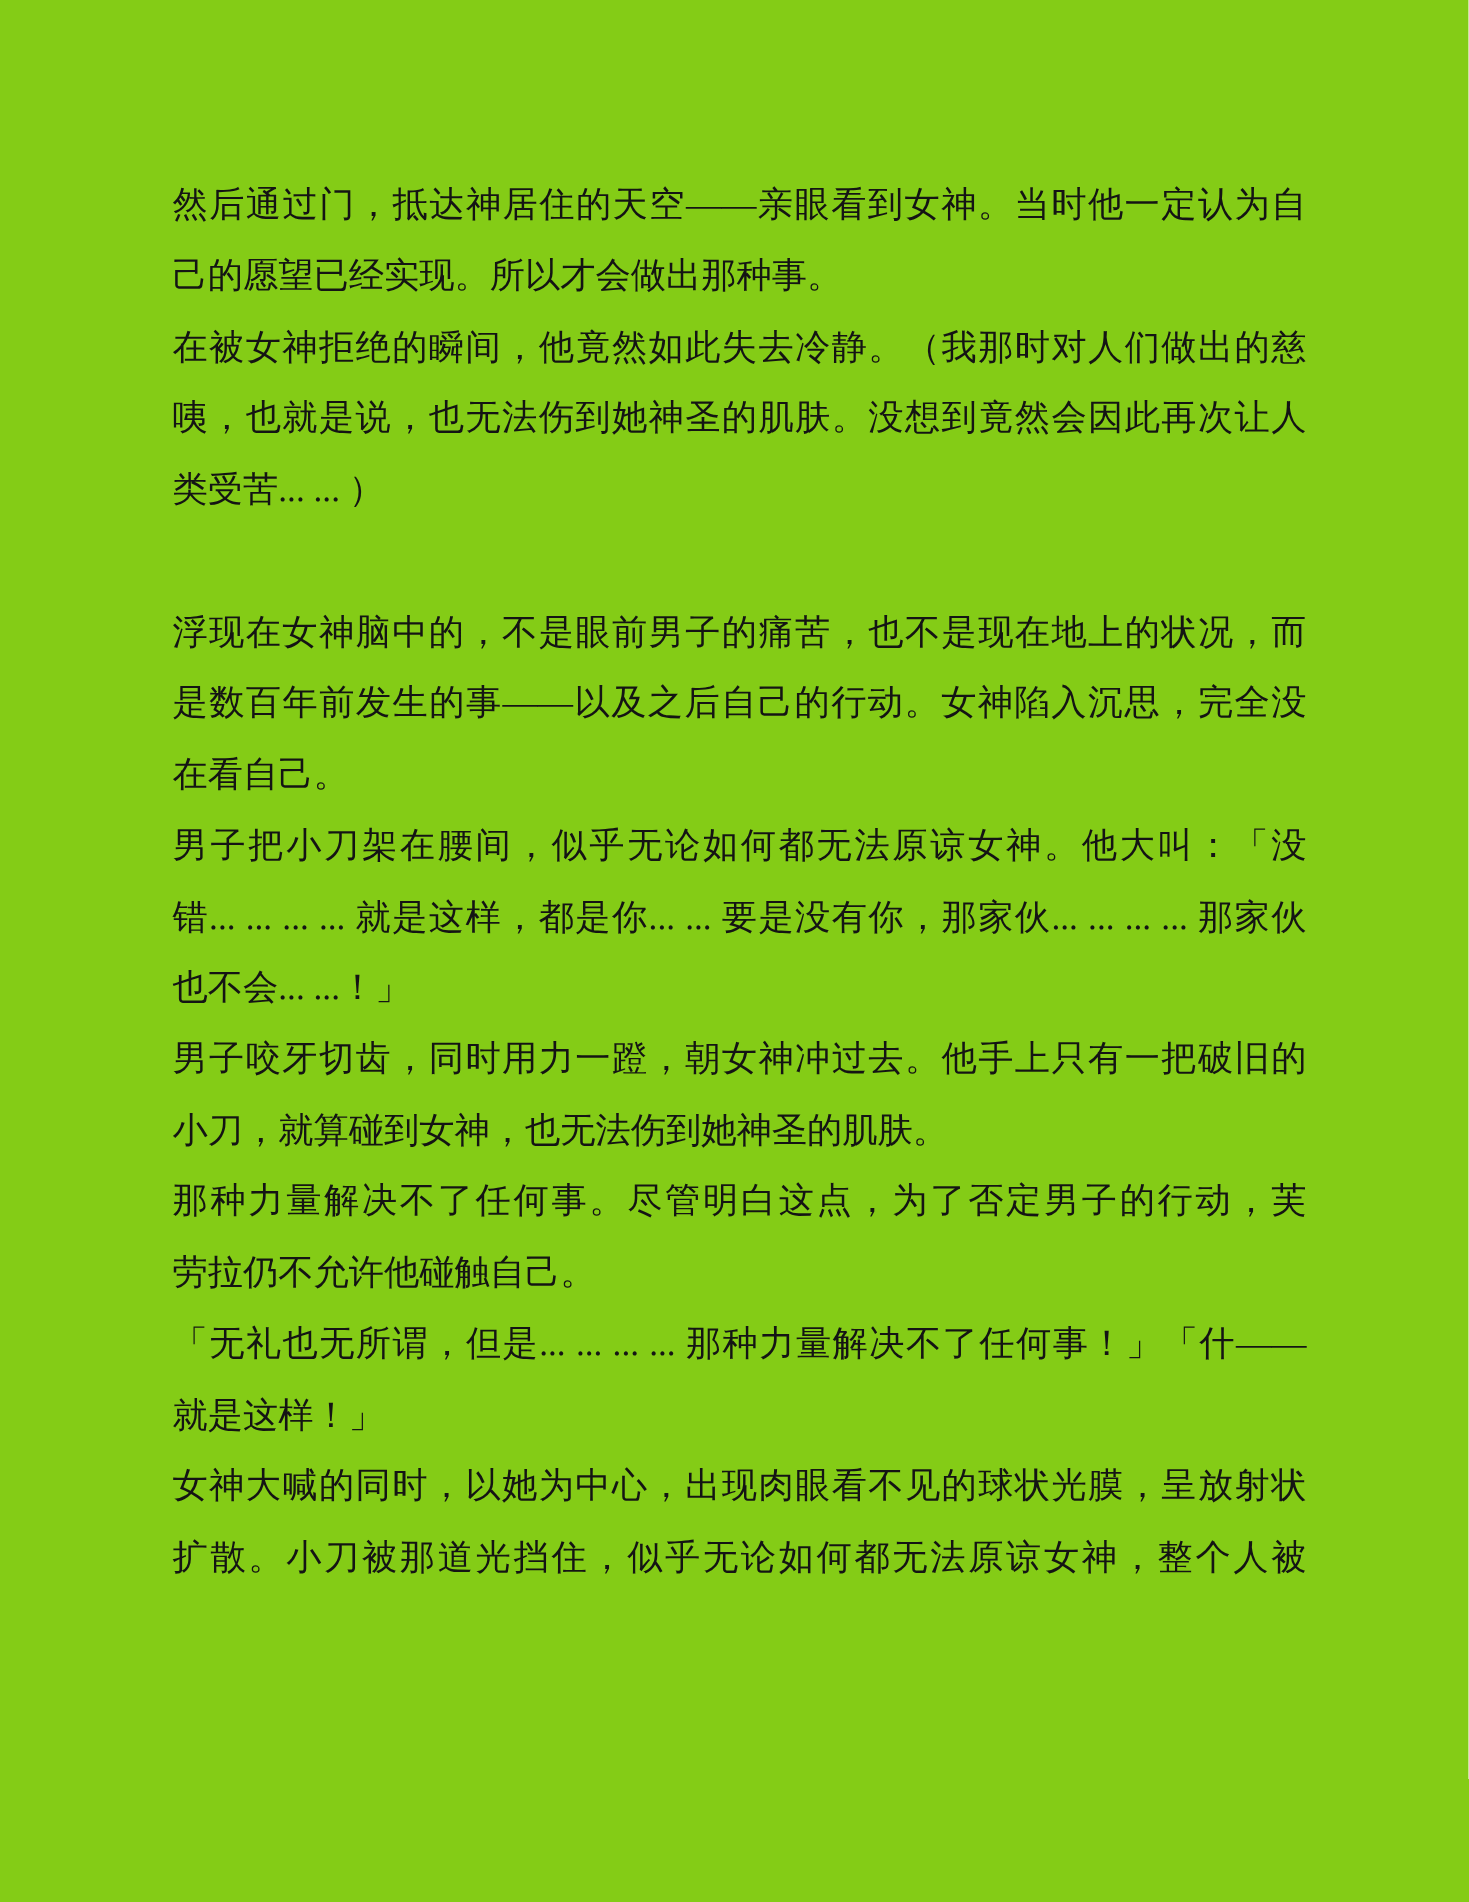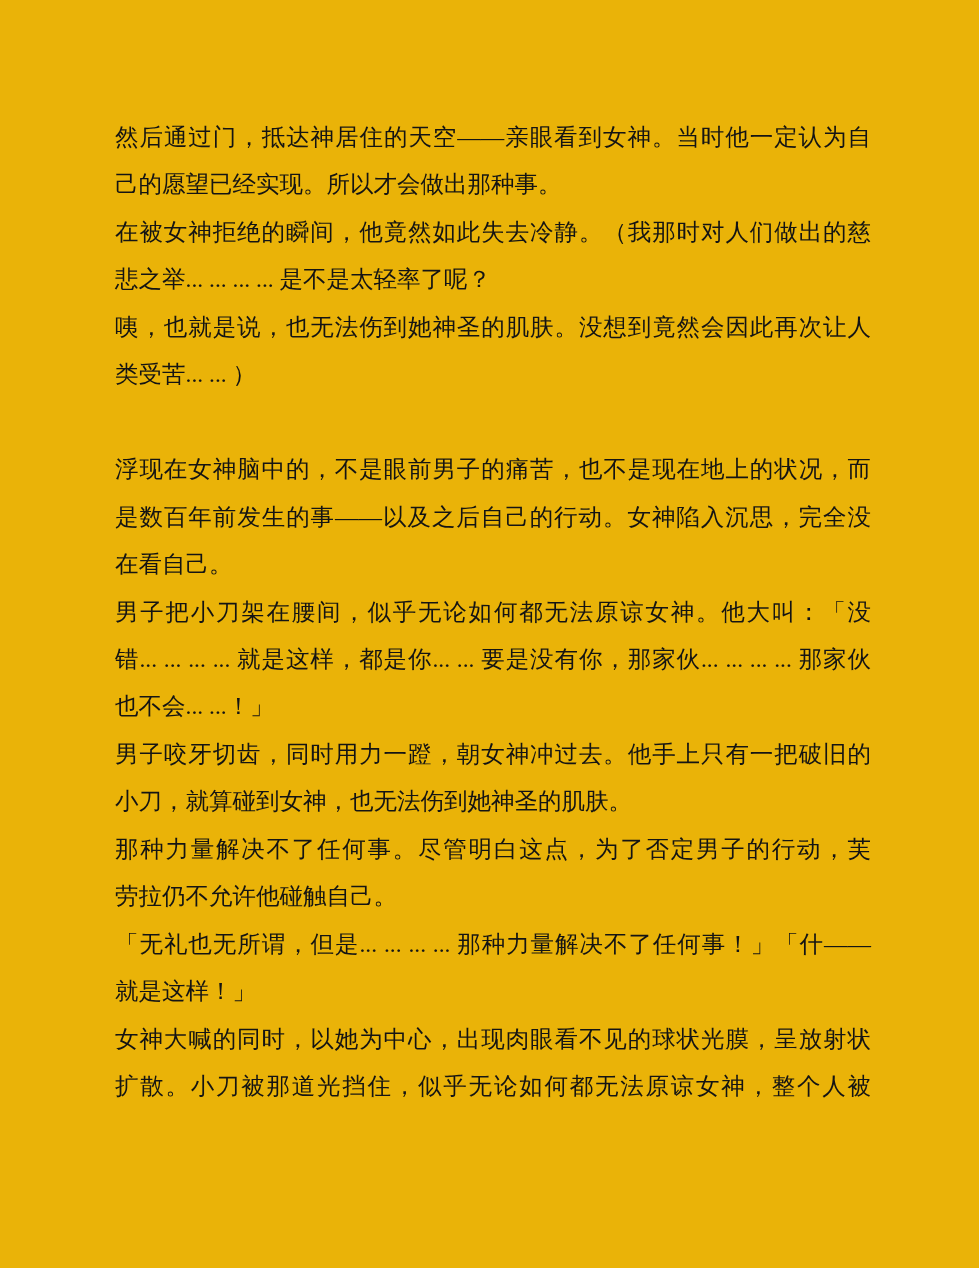--- a/index.html
+++ b/index.html
@@ -13,21 +13,21 @@
     position: relative;
     overflow: hidden;
     font-family: "Liberation Serif", "DejaVu Serif", serif;
   }
   .page {
     position: absolute;
     left: 0;
     top: 0;
     width: 979px;
     height: 1268px;
-    background: #eab308;
+    background: #84cc16;
   }
   .text-block {
     position: absolute;
     left: 115px;
     top: 114px;
     width: 756px;
     color: #141414;
     font-size: 23.5px;
     line-height: 47.45px;
     font-weight: 400;
@@ -47,21 +47,20 @@
   }
 </style>
 </head>
 <body style="background: rgb(255, 255, 255);">
 
 <main class="page">
   <div class="text-block" id="text-block" style="color: rgb(20, 20, 20);">
       <div class="line full">然后通过门，抵达神居住的天空——亲眼看到女神。当时他一定认为自</div>
       <div class="line">己的愿望已经实现。所以才会做出那种事。</div>
       <div class="line full">在被女神拒绝的瞬间，他竟然如此失去冷静。（我那时对人们做出的慈</div>
-      <div class="line">悲之举... ... ... ... 是不是太轻率了呢？</div>
       <div class="line full">咦，也就是说，也无法伤到她神圣的肌肤。没想到竟然会因此再次让人</div>
       <div class="line">类受苦... ... ）</div>
       <div class="line blank"></div>
       <div class="line full">浮现在女神脑中的，不是眼前男子的痛苦，也不是现在地上的状况，而</div>
       <div class="line full">是数百年前发生的事——以及之后自己的行动。女神陷入沉思，完全没</div>
       <div class="line">在看自己。</div>
       <div class="line full">男子把小刀架在腰间，似乎无论如何都无法原谅女神。他大叫：「没</div>
       <div class="line full">错... ... ... ... 就是这样，都是你... ... 要是没有你，那家伙... ... ... ... 那家伙</div>
       <div class="line">也不会... ...！」</div>
       <div class="line full">男子咬牙切齿，同时用力一蹬，朝女神冲过去。他手上只有一把破旧的</div>

